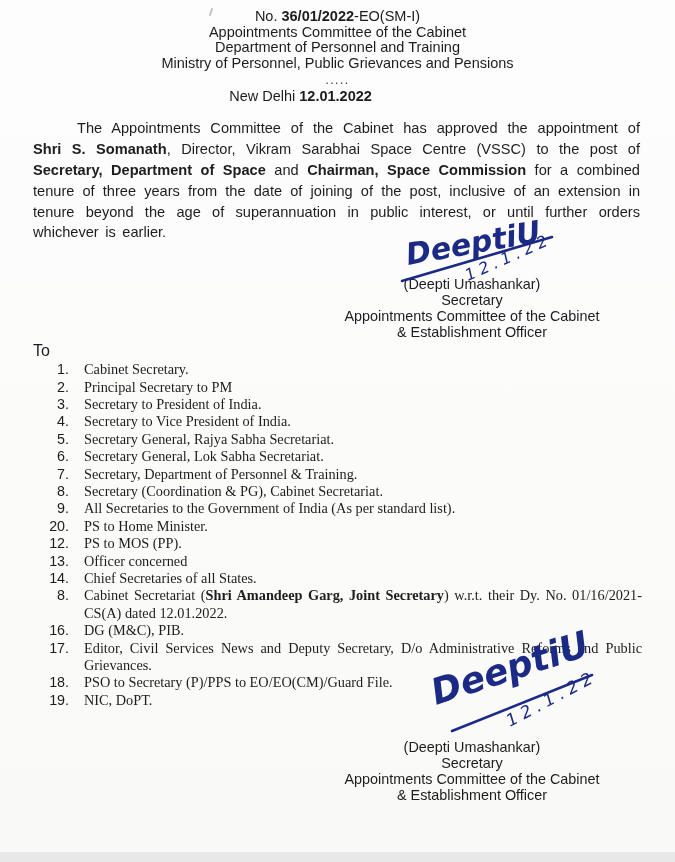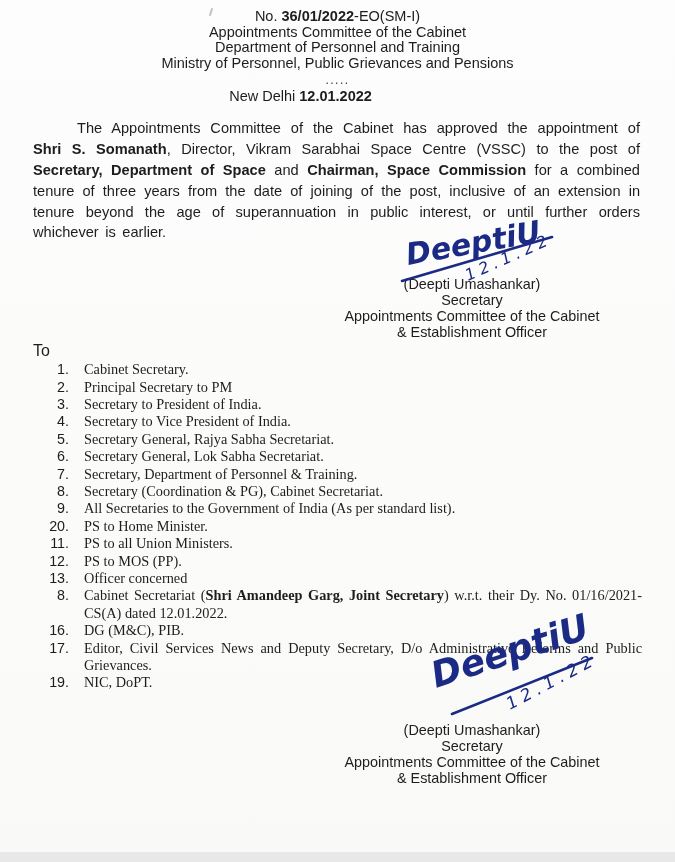--- a/index.html
+++ b/index.html
@@ -121,42 +121,46 @@
       </li>
       <li>
         <span class="no">9.</span>
         <span class="txt">All Secretaries to the Government of India (As per standard list).</span>
       </li>
       <li>
         <span class="no">20.</span>
         <span class="txt">PS to Home Minister.</span>
       </li>
       <li>
-        <span class="no">11.</span>
-        <span class="txt">PS to all Union Ministers.</span>
-      </li>
-      <li>
         <span class="no">12.</span>
         <span class="txt">PS to MOS (PP).</span>
       </li>
       <li>
         <span class="no">13.</span>
         <span class="txt">Officer concerned</span>
+      </li>
+      <li>
+        <span class="no">14.</span>
+        <span class="txt">Chief Secretaries of all States.</span>
       </li>
       <li>
         <span class="no">8.</span>
         <span class="txt"><span>Cabinet Secretariat (</span><span class="b">Shri Amandeep Garg, Joint Secretary</span><span>) w.r.t. their Dy. No. 01/16/2021-CS(A) dated 12.01.2022.</span></span>
       </li>
       <li>
         <span class="no">16.</span>
         <span class="txt">DG (M&amp;C), PIB.</span>
       </li>
       <li>
         <span class="no">17.</span>
         <span class="txt">Editor, Civil Services News and Deputy Secretary, D/o Administrative Reforms and Public Grievances.</span>
+      </li>
+      <li>
+        <span class="no">18.</span>
+        <span class="txt">PSO to Secretary (P)/PPS to EO/EO(CM)/Guard File.</span>
       </li>
       <li>
         <span class="no">19.</span>
         <span class="txt">NIC, DoPT.</span>
       </li>
     </ol>
 
   <div class="sig sig-2">
     <svg viewBox="0 0 210 76">
       <text class="scrawl" x="12" y="44" font-size="36" transform="rotate(-18 12 44)">DeeptiU</text>

